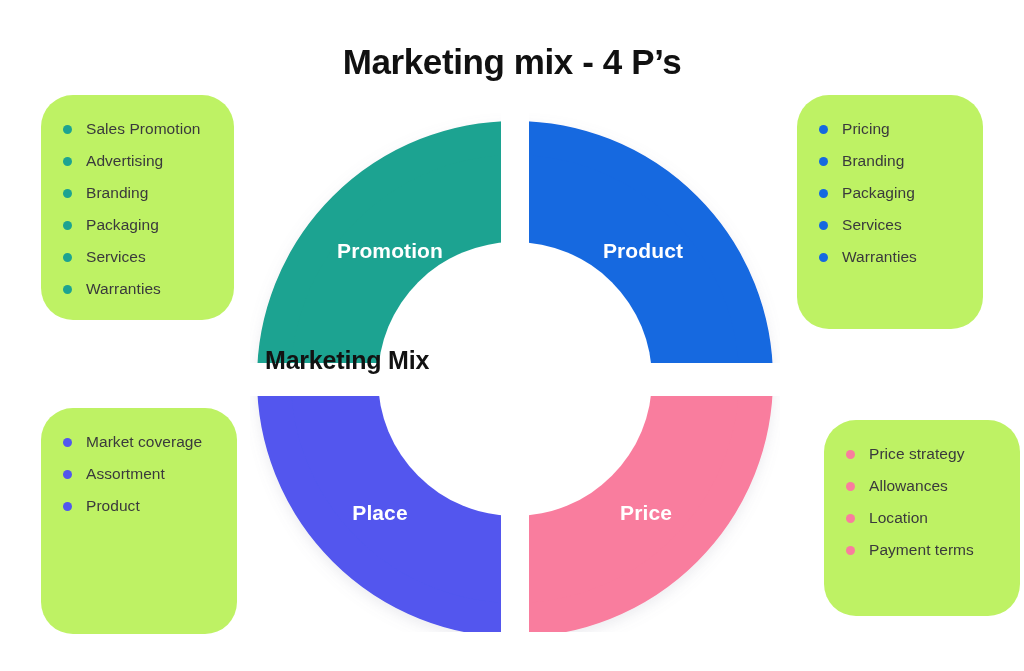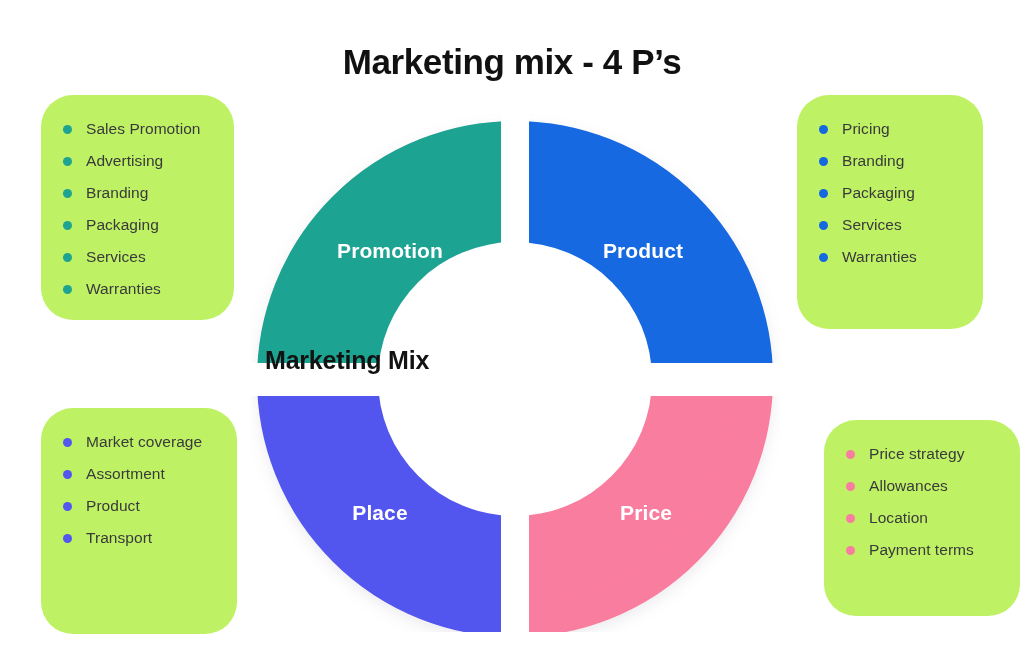--- a/index.html
+++ b/index.html
@@ -307,24 +307,20 @@
         <span class="c-text">Market coverage</span>
       </li>
       <li class="c-item">
         <span class="c-bullet" style="background:#5257EE"></span>
         <span class="c-text">Assortment</span>
       </li>
       <li class="c-item">
         <span class="c-bullet" style="background:#5257EE"></span>
         <span class="c-text">Product</span>
       </li>
-      <li class="c-item">
-        <span class="c-bullet" style="background:#5257EE"></span>
-        <span class="c-text">Transport</span>
-      </li>
     </ul>
   </div>
 
   <div class="callout c-price">
     <div class="glow"></div>
     <div class="tail"></div>
     <ul class="c-list">
       <li class="c-item">
         <span class="c-bullet" style="background:#F97D9E"></span>
         <span class="c-text">Price strategy</span>

